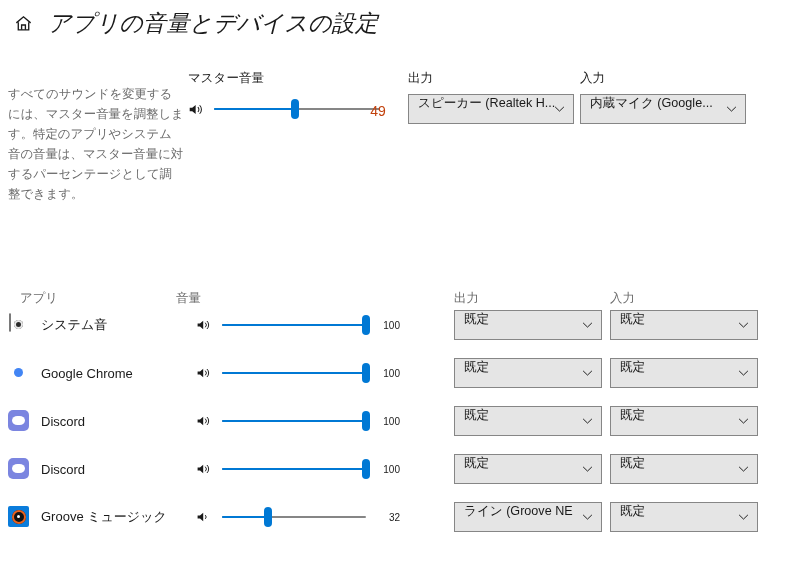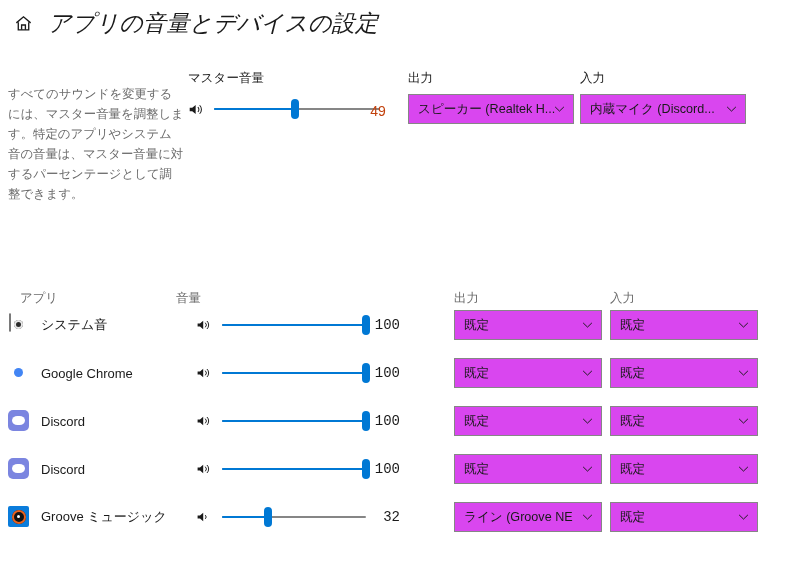--- a/index.html
+++ b/index.html
@@ -36,37 +36,37 @@
   .fill { position: absolute; left: 0; height: 2px; background: #0078d4; border-radius: 1px; }
   .thumb {
     position: absolute; width: 8px; height: 20px;
     background: #0078d4; border-radius: 4px; transform: translateX(-4px);
   }
 
   
   .top-field { position: absolute; }
   .field-label { font-size: 12.5px; color: #1a1a1a; margin-bottom: 7px; }
   .combo {
-    position: relative; border: 1px solid #868686; background: #d946ef;
-    height: 30px; display: flex; align-items: center; padding: 0 24px 0 9px;
+    position: relative; border: 1px solid #868686; background: #e5e5e5;
+    height: 30px; display: flex; padding: 0 24px 0 9px;
     font-size: 12.6px; color: #1a1a1a; white-space: nowrap; overflow: hidden;
   }
   .combo .chev {
     position: absolute; right: 8px; top: 50%; transform: translateY(-50%);
     width: 11px; height: 11px; display: flex; align-items: center; justify-content: center;
   }
 
   
   .col-head { position: absolute; font-size: 12.4px; color: #6b6b6b; }
   .row { position: absolute; left: 0; width: 800px; height: 40px; }
   .app-cell { position: absolute; left: 8px; display: flex; align-items: center; height: 40px; }
   .app-icon { width: 22px; height: 22px; flex: 0 0 auto; position: relative; }
   .app-name { margin-left: 11px; font-size: 13px; color: #1a1a1a; white-space: nowrap; }
   .vol-cell { position: absolute; left: 196px; height: 40px; display: flex; align-items: center; }
-  .vol-value { position: absolute; left: 368px; width: 32px; height: 40px; display: flex; align-items: center; justify-content: flex-end; font-size: 14px; color: #1a1a1a; font-family: Liberation Mono, monospace; }
+  .vol-value { position: absolute; left: 368px; width: 32px; height: 40px; display: flex; align-items: center; justify-content: flex-end; font-size: 10px; color: #1a1a1a; }
   .out-cell { position: absolute; left: 454px; top: 5px; width: 148px; }
   .in-cell  { position: absolute; left: 610px; top: 5px; width: 148px; }
 
   
   .ic-sys { background: linear-gradient(135deg,#d8d8d8,#9a9a9a); border:1px solid #7a7a7a; border-radius:2px; width:20px;height:20px;margin:1px; }
   .ic-sys::after { content:""; position:absolute; left:6px; top:6px; width:9px; height:9px; border-radius:50%; background:#2b2b2b; box-shadow: inset 0 0 0 2px #e8e8e8; }
   .ic-chrome { width:21px;height:21px;border-radius:50%; background: conic-gradient(from -30deg,#ea4335 0deg 120deg,#fbbc05 120deg 200deg,#34a853 200deg 330deg,#ea4335 330deg 360deg); }
   .ic-chrome::after { content:""; position:absolute; left:6px; top:6px; width:9px;height:9px;border-radius:50%; background:#4285f4; box-shadow: 0 0 0 2px #fff; }
   .ic-discord { width:21px;height:21px;border-radius:5px; background:#7b85e0; display:flex; align-items:center; justify-content:center; }
   .ic-discord::after { content:""; width:13px;height:9px;border-radius:6px/5px; background:#ffffff; }
@@ -117,21 +117,21 @@
         <svg width="11" height="7" viewBox="0 0 12 8" fill="none" stroke="#1a1a1a" stroke-width="1.1">
             <path d="M1 1.6 6 6.4l5-4.8"></path>
           </svg>
       </span>
     </div>
   </div>
 
   <div class="top-field" style="left:580px; top:70px; width:166px;">
     <div class="field-label">入力</div>
     <div class="combo">
-      <span>内蔵マイク (Discord...</span>
+      <span>内蔵マイク (Google...</span>
       <span class="chev">
         <svg width="11" height="7" viewBox="0 0 12 8" fill="none" stroke="#1a1a1a" stroke-width="1.1">
             <path d="M1 1.6 6 6.4l5-4.8"></path>
           </svg>
       </span>
     </div>
   </div>
 
   <div class="col-head" style="left:8px;  top:290px;margin-left:12px;">アプリ</div>
   <div class="col-head" style="left:176px;top:290px;">音量</div>

